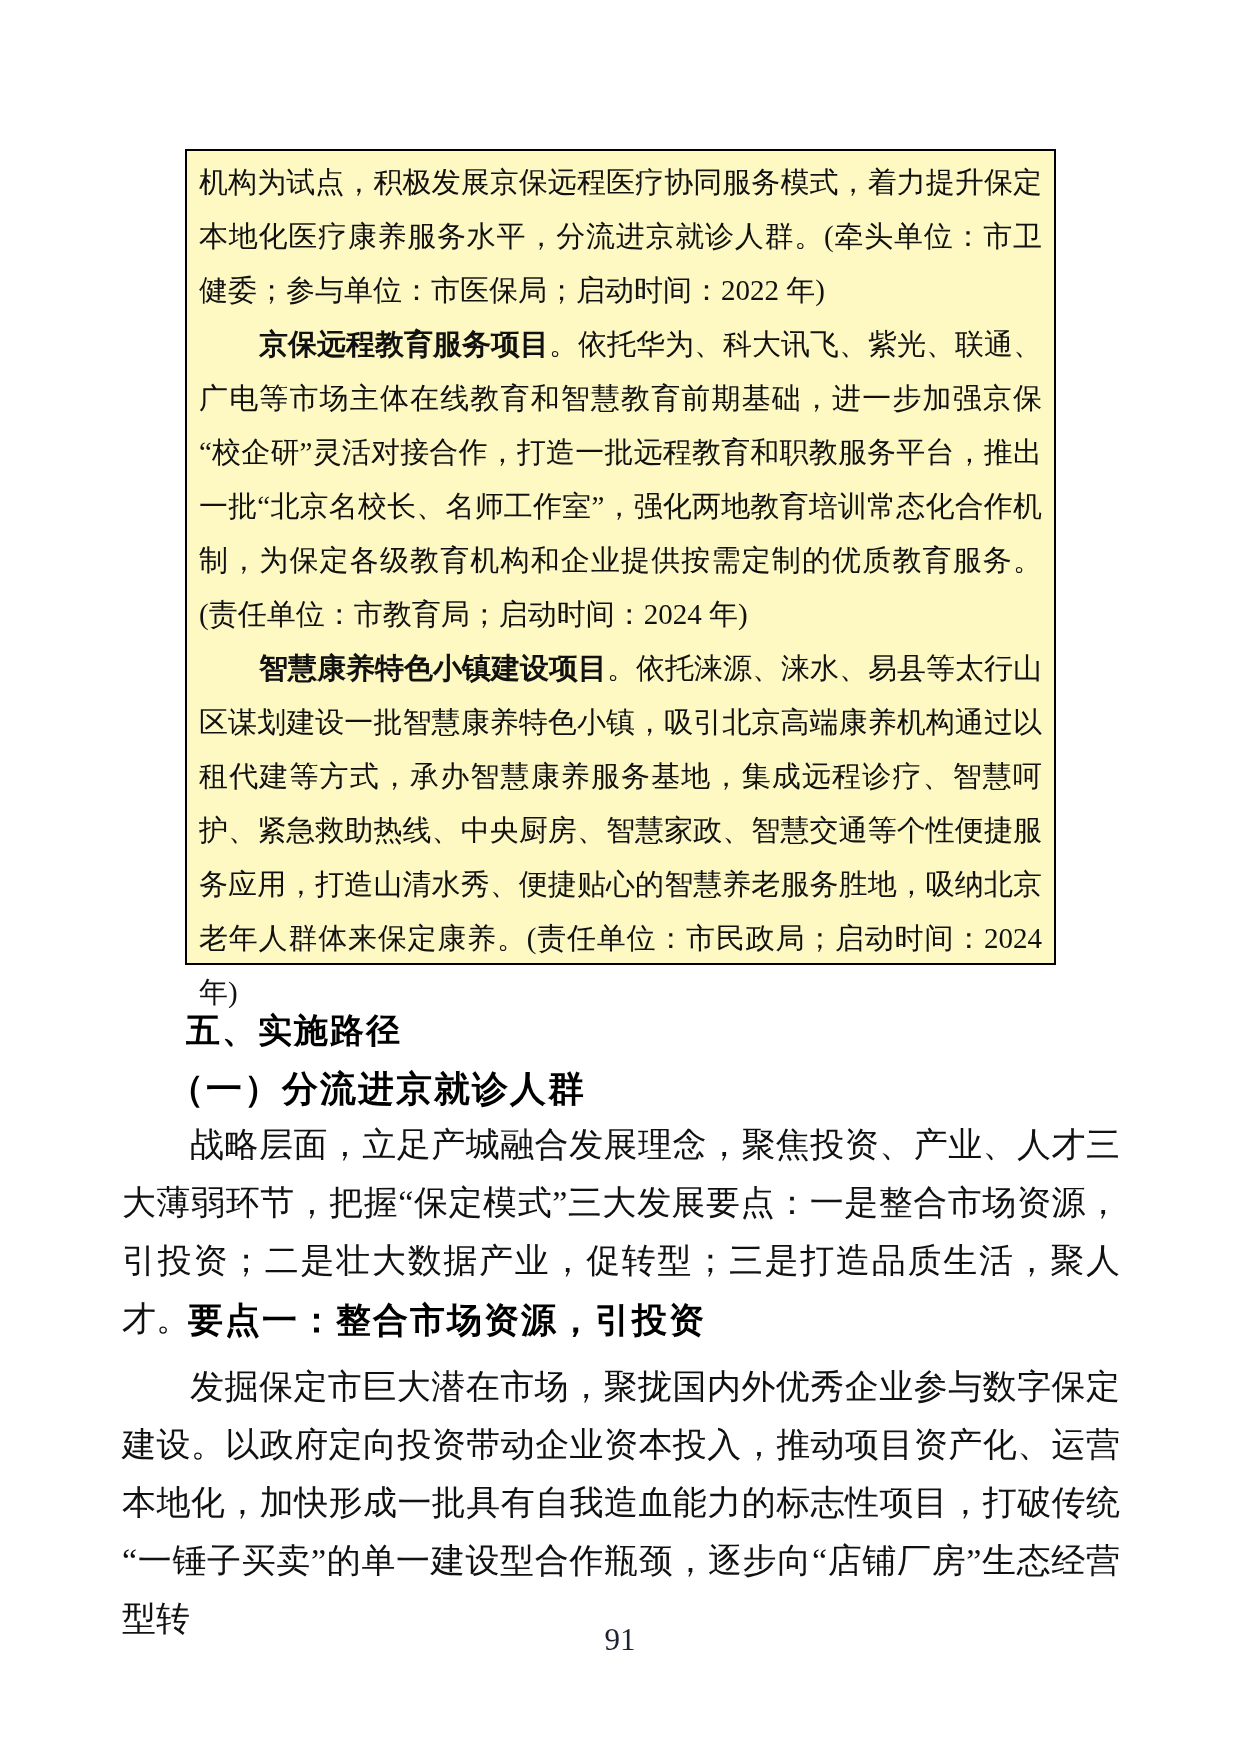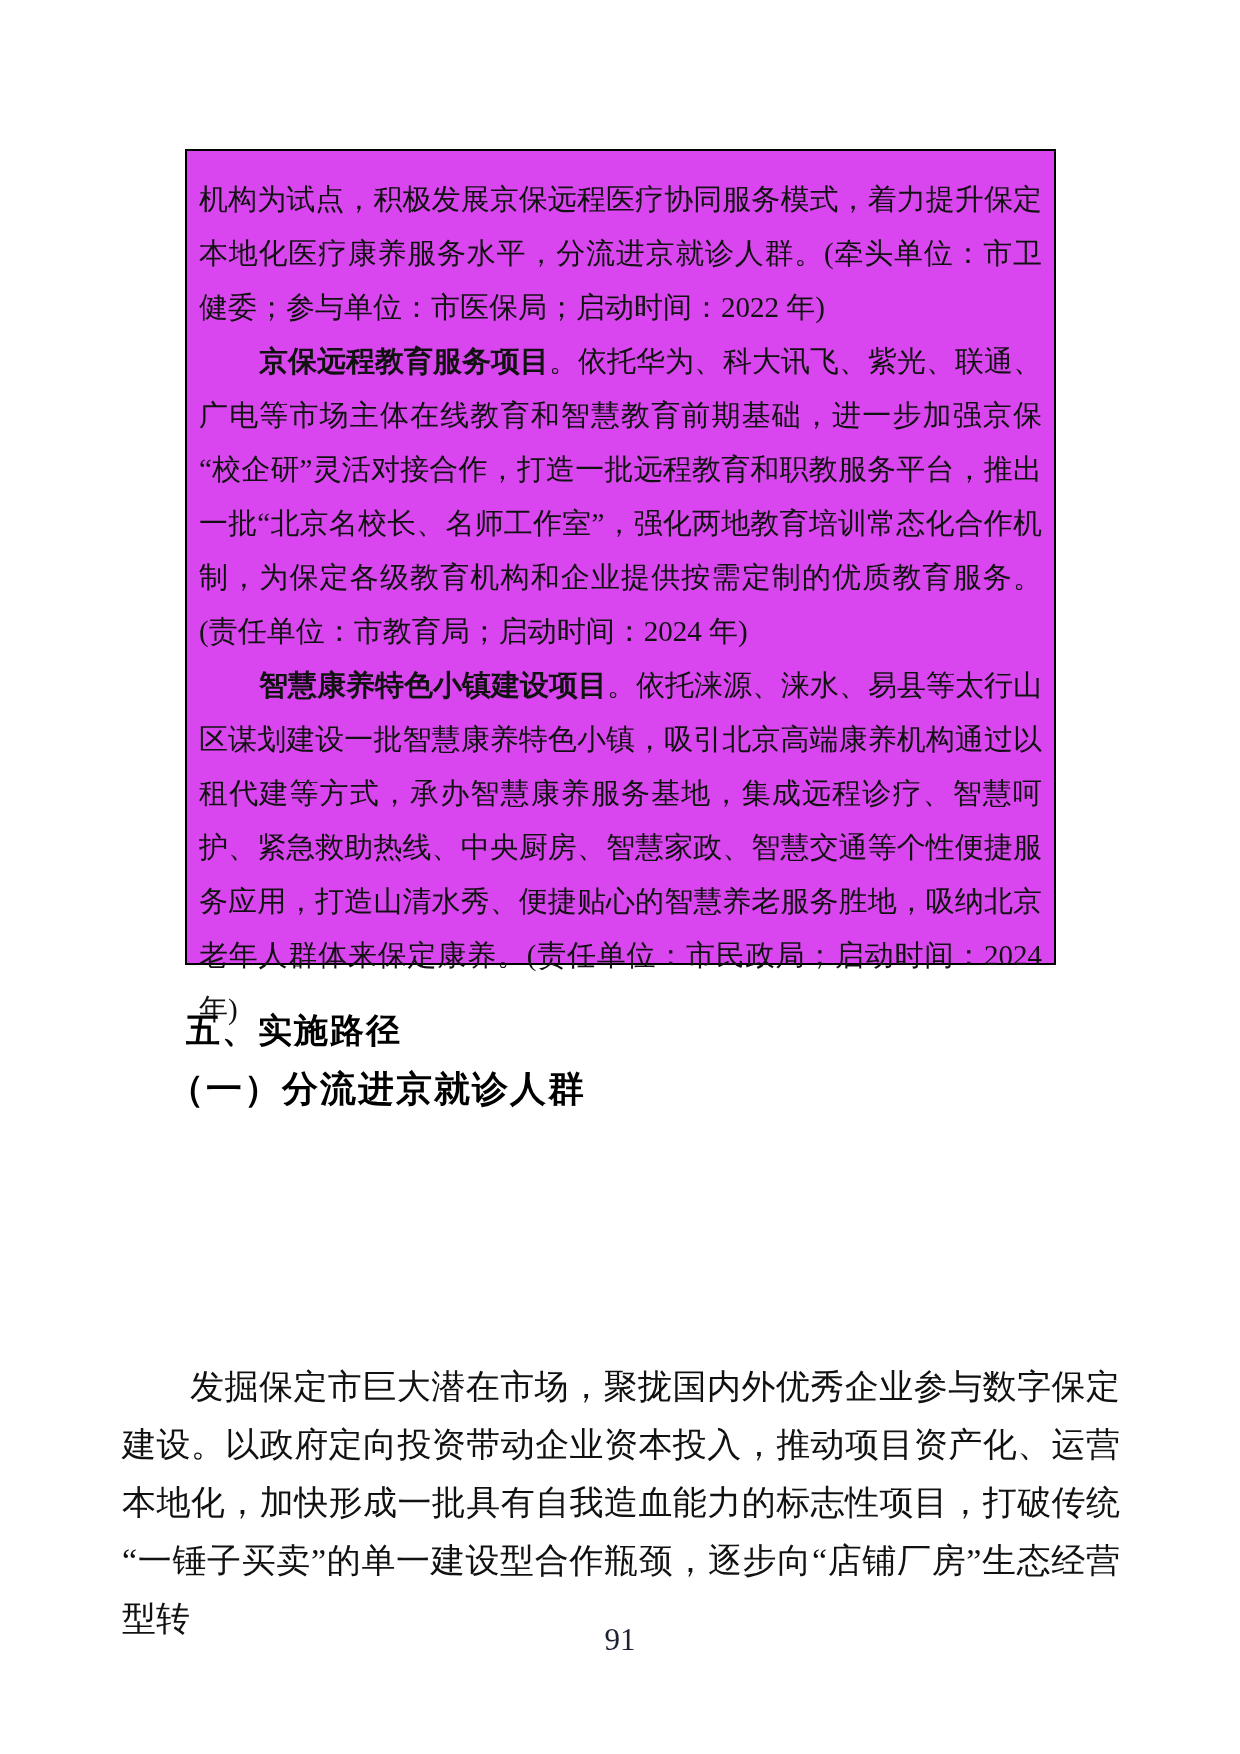--- a/index.html
+++ b/index.html
@@ -18,22 +18,22 @@
   }
   
   .callout-box {
     position: absolute;
     left: 185px;
     top: 149px;
     width: 871px;
     height: 816px;
     box-sizing: border-box;
     border: 2px solid #000000;
-    padding: 21px 12px 0 12px;
-    background: #d946ef;
+    padding: 4px 12px 0 12px;
+    background: #fef9c3;
   }
   .callout-box p {
     margin: 0;
     font-size: 29px;
     line-height: 54px;
     text-align: justify;
     text-justify: inter-character;
     color: #111111;
     font-family: "Liberation Serif", serif;
   }
@@ -123,19 +123,21 @@
     </p>
     <p class="indented">
       <span class="lead-bold">智慧康养特色小镇建设项目</span><span>。依托涞源、涞水、易县等太行山区谋划建设一批智慧康养特色小镇，吸引北京高端康养机构通过以租代建等方式，承办智慧康养服务基地，集成远程诊疗、智慧呵护、紧急救助热线、中央厨房、智慧家政、智慧交通等个性便捷服务应用，打造山清水秀、便捷贴心的智慧养老服务胜地，吸纳北京老年人群体来保定康养。(责任单位：市民政局；启动时间：2024 年)</span>
     </p>
   </div>
 
   <h1 class="h1-heading">五、实施路径</h1>
 
   <h2 class="h2-heading">（一）分流进京就诊人群</h2>
 
+  <p class="body-para p1">战略层面，立足产城融合发展理念，聚焦投资、产业、人才三大薄弱环节，把握“保定模式”三大发展要点：一是整合市场资源，引投资；二是壮大数据产业，促转型；三是打造品质生活，聚人才。</p>
 
+  <h3 class="h3-heading">要点一：整合市场资源，引投资</h3>
 
   <p class="body-para p2">发掘保定市巨大潜在市场，聚拢国内外优秀企业参与数字保定建设。以政府定向投资带动企业资本投入，推动项目资产化、运营本地化，加快形成一批具有自我造血能力的标志性项目，打破传统“一锤子买卖”的单一建设型合作瓶颈，逐步向“店铺厂房”生态经营型转</p>
 
   <div class="page-number">91</div>
 
 </div>
 
 </body></html>

